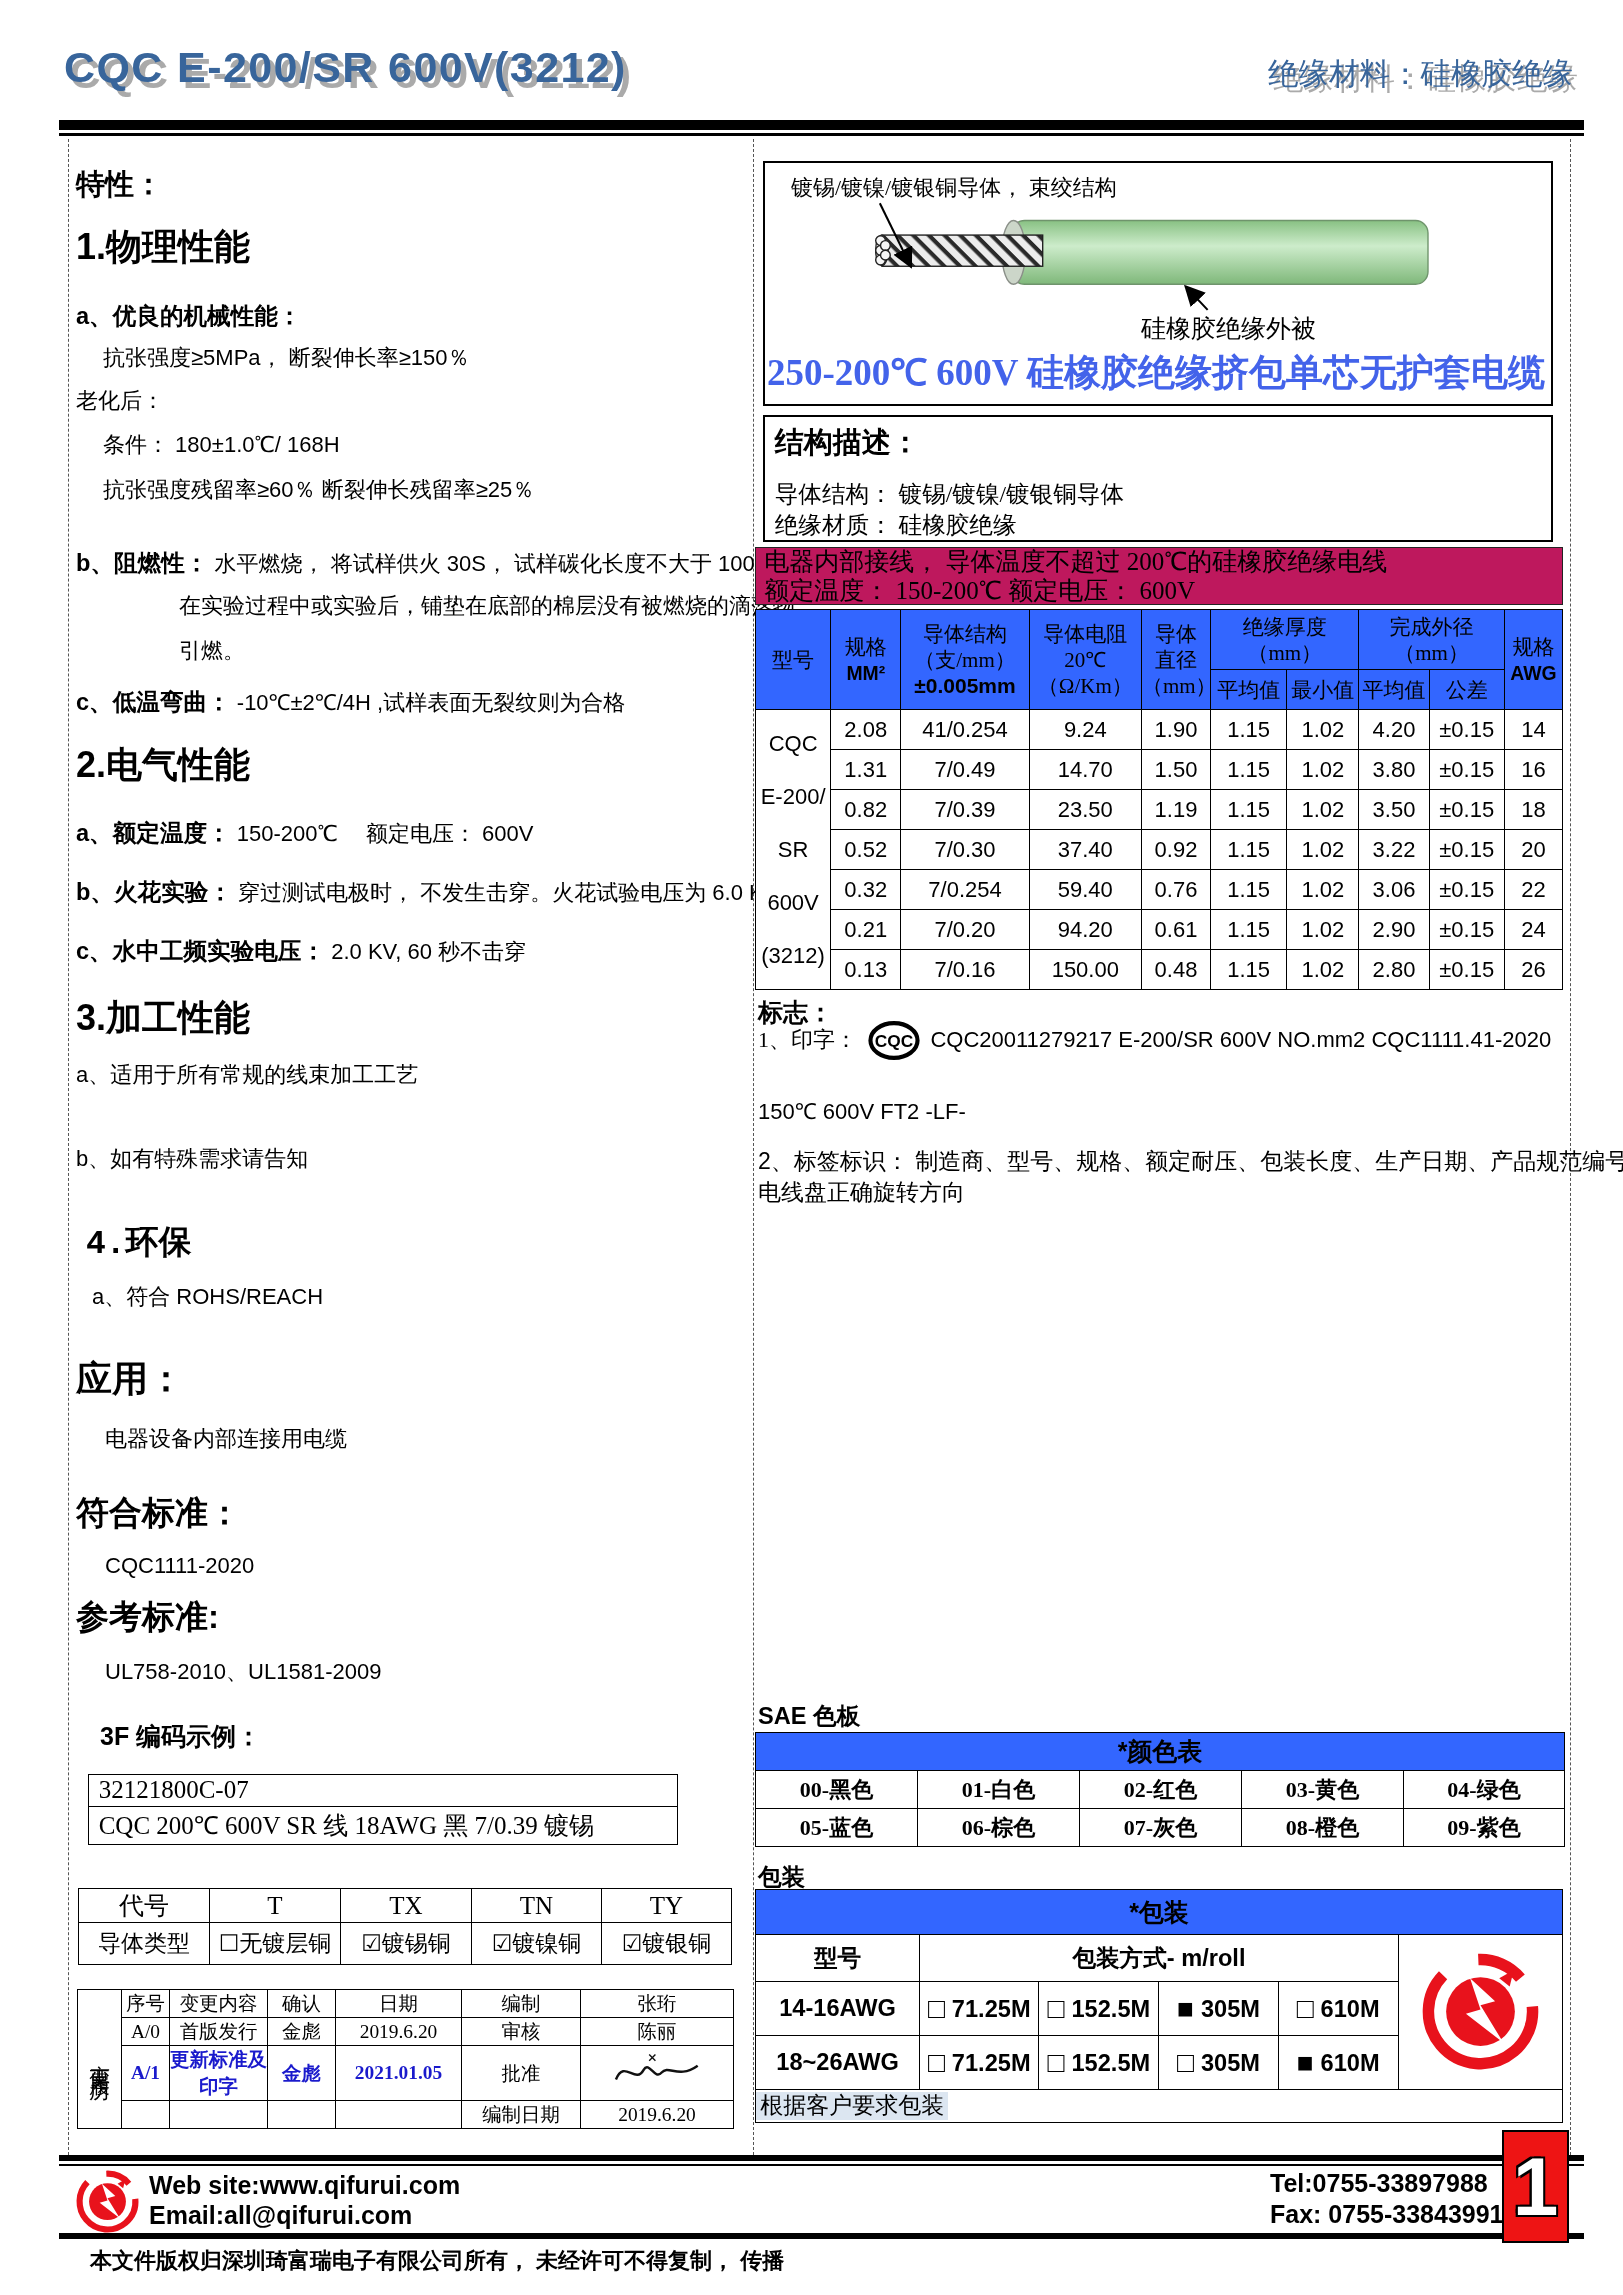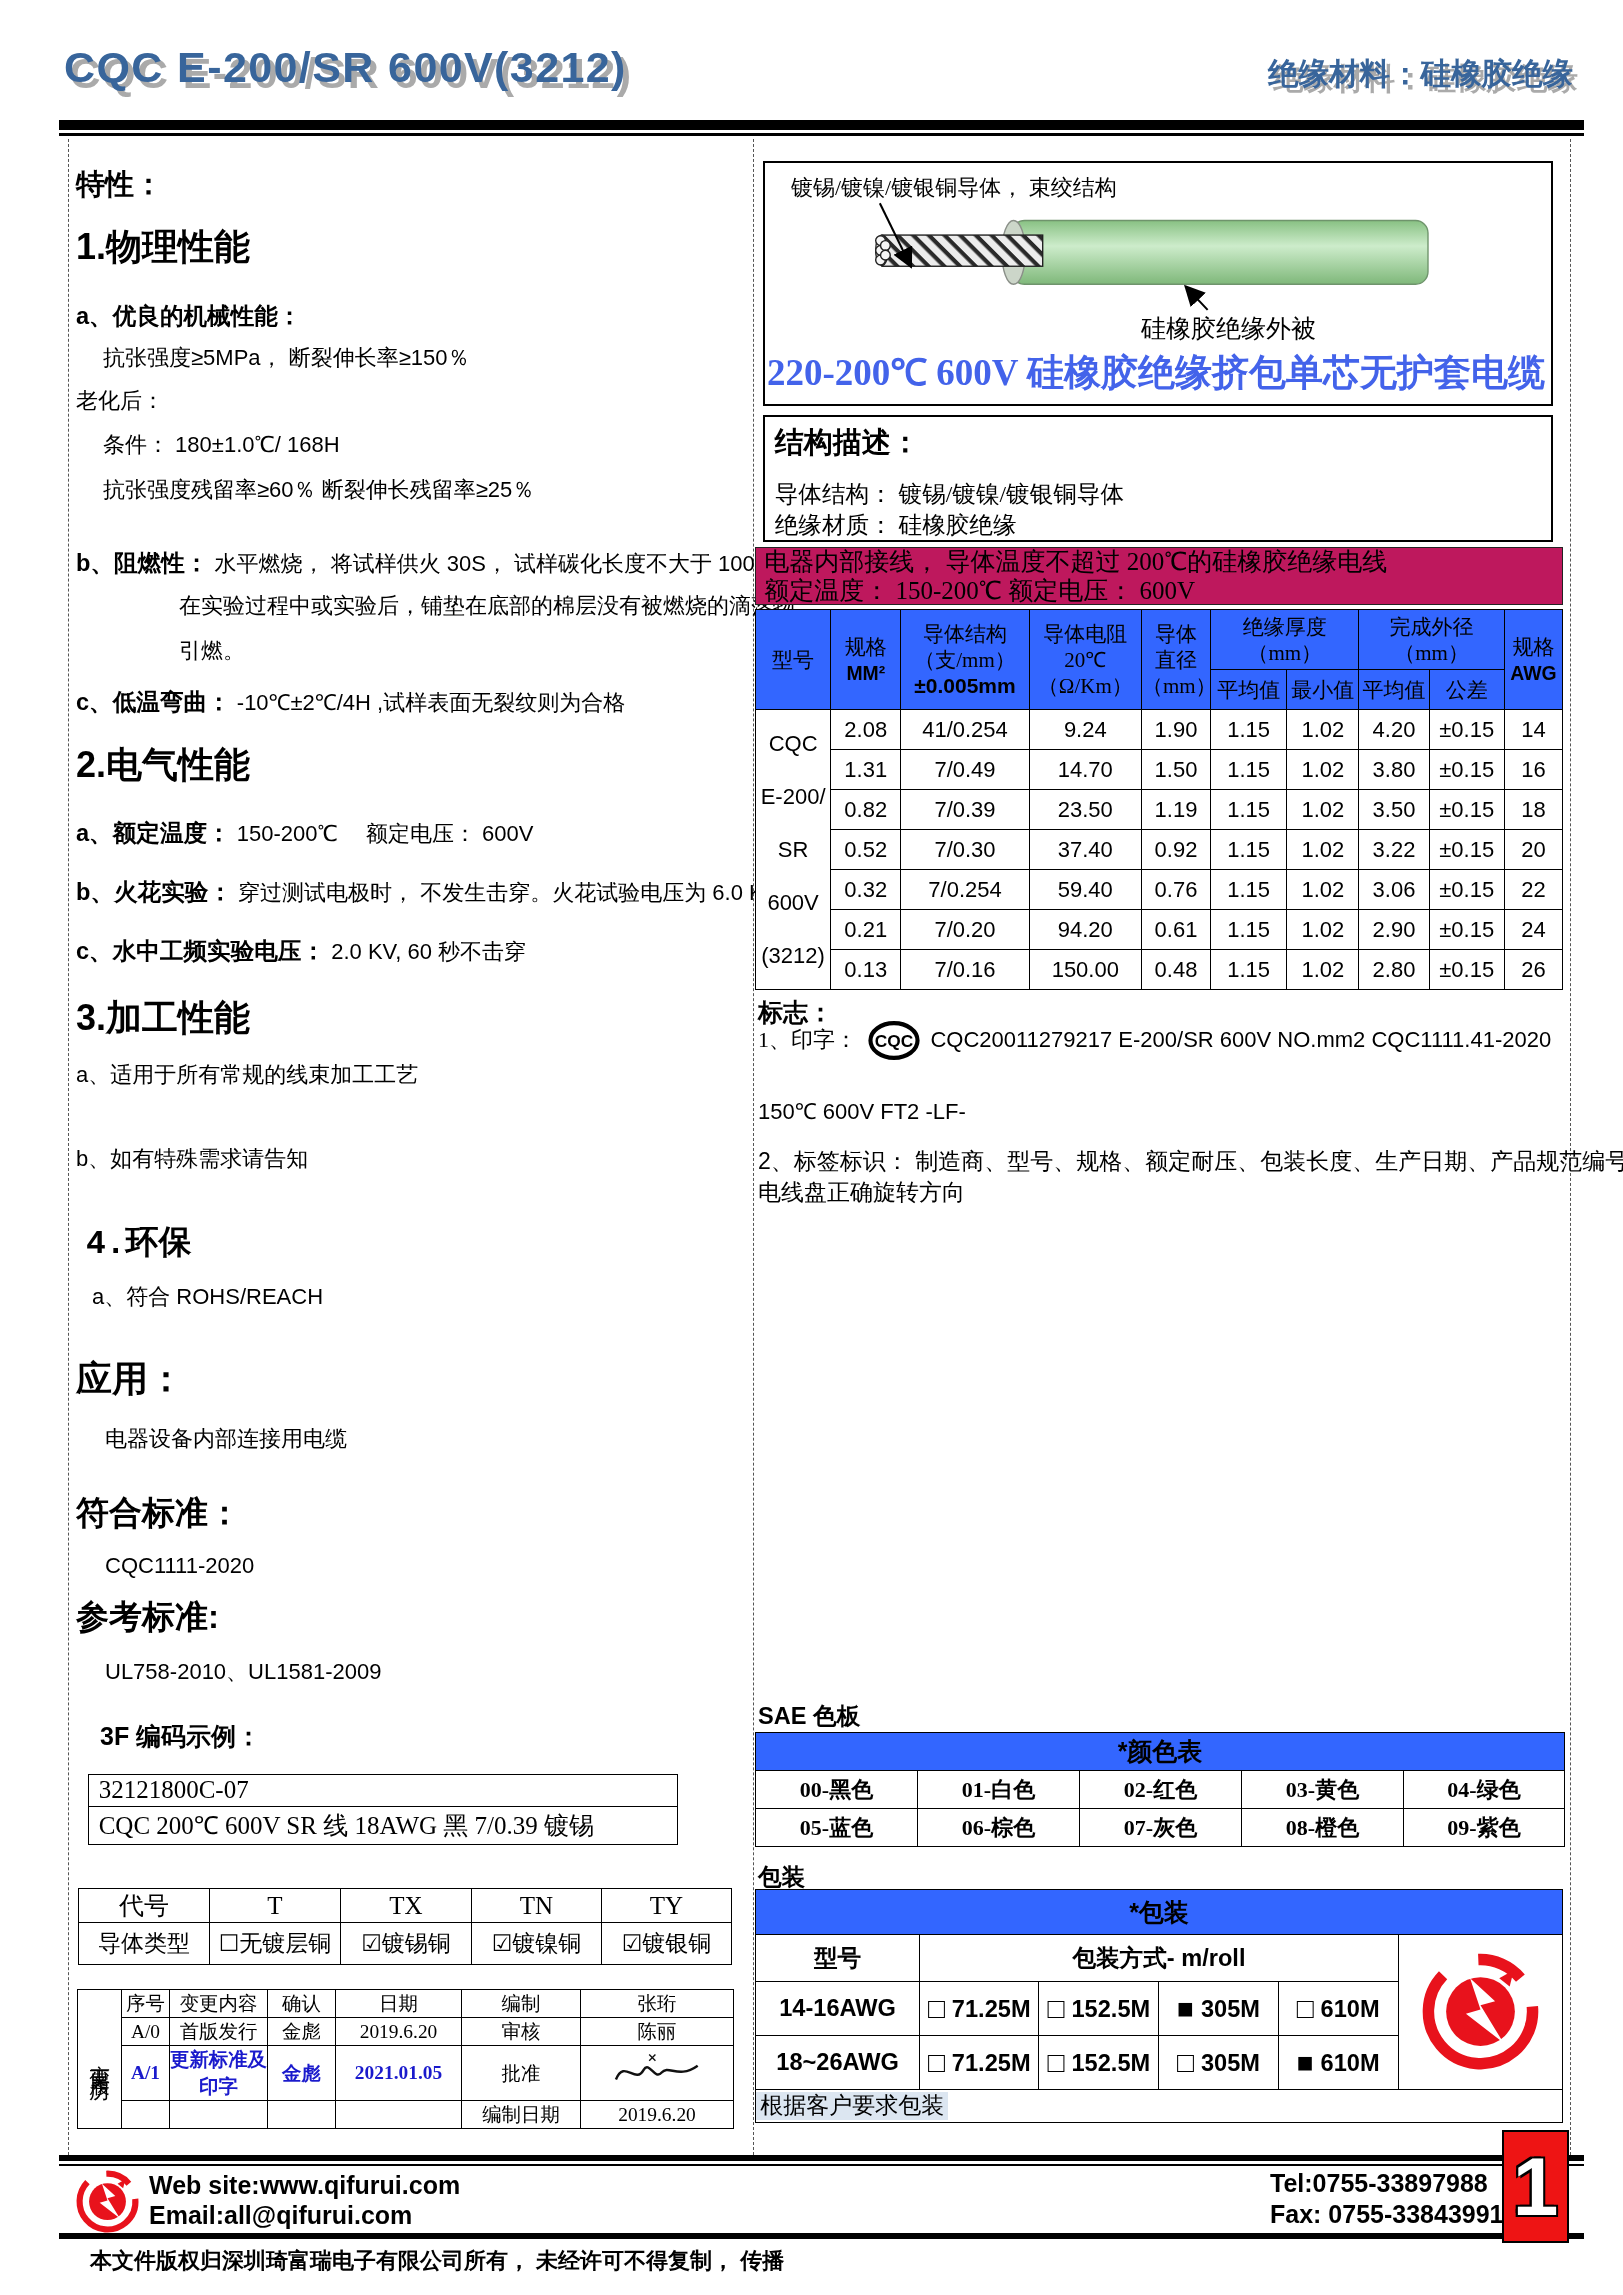--- a/index.html
+++ b/index.html
@@ -2,21 +2,21 @@
 <html style="font-size:11px"><head>
 <meta charset="utf-8">
 <style>
   html,body{margin:0;padding:0;background:#fff;}
   .page{position:relative;width:1623px;height:2295px;background:#ffffff;overflow:hidden;
         font-family:"Liberation Sans", sans-serif;color:#000;}
   .abs{position:absolute;white-space:nowrap;}
   
   .hdr-title{left:64px;top:43px;font-size:43px;font-weight:bold;color:#38659b;
              text-shadow:5.6px 5.6px 0 #aaaaaa;letter-spacing:1.4px;}
-  .hdr-sub{right:50px;top:54px;font-size:30.5px;font-weight:bold;color:#38659b;
+  .hdr-sub{right:50px;top:54px;font-size:30.5px;font-weight:normal;color:#38659b;
            text-shadow:4.9px 4.9px 0 #aaaaaa;}
   .rule{position:absolute;left:59px;width:1525px;background:#000;}
   .vdash{position:absolute;top:139px;height:2016px;width:0;border-left:1.4px dashed #555;}
   .serif{font-family:"Liberation Serif", serif;}
   .f32{font-size:22px;} .f34{font-size:23.6px;}
   .h-xl{font-size:36px;font-weight:bold;}
   .h-lg{font-size:33px;font-weight:bold;}
   .h-md{font-size:29px;font-weight:bold;}
   .lbl{font-size:23.6px;font-weight:bold;}
   
@@ -241,21 +241,21 @@
           <circle cx="166" cy="126" r="7"></circle>
         <circle cx="166" cy="140" r="7"></circle>
           <circle cx="173" cy="119" r="7"></circle>
         <circle cx="173" cy="133" r="7"></circle>
       </g>
 
       <line x1="165" y1="58" x2="210" y2="150" stroke="#000" stroke-width="3" marker-end="url(#arrow)"></line>
       <line x1="638" y1="212" x2="606" y2="178" stroke="#000" stroke-width="3" marker-end="url(#arrow)"></line>
     </svg>
     <div class="cbl-lbl" style="left:376px;top:149px;font-size:25px;">硅橡胶绝缘外被</div>
-    <div class="cable-caption">220-200℃  600V 硅橡胶绝缘挤包单芯无护套电缆</div>
+    <div class="cable-caption">250-200℃  600V 硅橡胶绝缘挤包单芯无护套电缆</div>
   </div>
 
   <div class="abs struct-box">
     <div class="abs h-md" style="left:9.7px;top:5.6px;">结构描述：</div>
     <div class="abs serif f34" style="left:9.7px;top:61px;"><span>导体结构：</span> <span>镀锡/镀镍/镀银铜导体</span></div>
     <div class="abs serif f34" style="left:9.7px;top:92px;"><span>绝缘材质：</span> <span>硅橡胶绝缘</span></div>
   </div>
 
   <div class="abs gray-bar">
     <div>电器内部接线， 导体温度不超过 200℃的硅橡胶绝缘电线</div>

